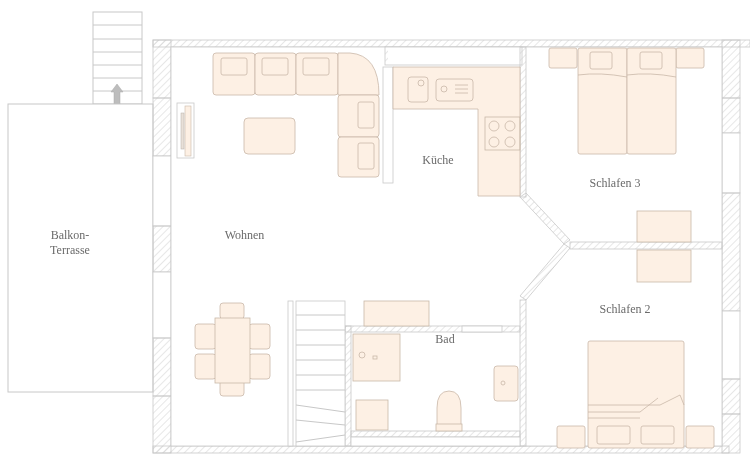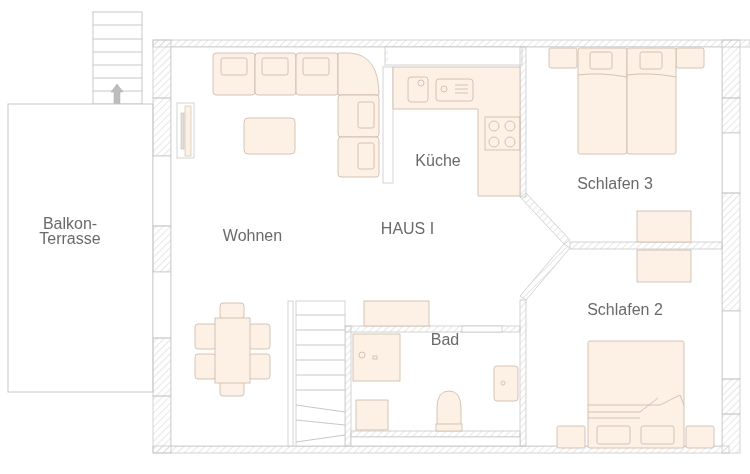--- a/index.html
+++ b/index.html
@@ -1,18 +1,18 @@
 <!DOCTYPE html>
 <html><head>
 <meta charset="utf-8">
 <style>
   html, body { margin:0; padding:0; background:#ffffff; }
   body { width:750px; height:474px; position:relative; overflow:hidden; font-family:"Liberation Sans", sans-serif; }
   #plan { position:absolute; left:0; top:0; width:750px; height:474px; }
-  .label { position:absolute; font-family:Liberation Sans, sans-serif; font-size:16px; color:#6a6a6a; text-align:center; white-space:nowrap; line-height:15px; }
+  .label { position:absolute; font-family:Liberation Serif, serif; font-size:12px; color:#6a6a6a; text-align:center; white-space:nowrap; line-height:15px; }
 </style>
 </head>
 <body>
 
 <svg id="plan" viewBox="0 0 750 474" xmlns="http://www.w3.org/2000/svg">
   <defs>
     <pattern id="hatch" patternUnits="userSpaceOnUse" width="5" height="5" patternTransform="rotate(45)">
       <line x1="0" y1="0" x2="0" y2="5" stroke="#cfcfcf" stroke-width="1"></line>
     </pattern>
   </defs>
@@ -185,24 +185,23 @@
   <g fill="#fdf0e4" stroke="#c9b8a8" stroke-width="0.8">
     <path d="M437,430 L437,408 Q437,391 449,391 Q461,391 461,408 L461,430 Z"></path>
     <rect x="436" y="424" width="26" height="7"></rect>
   </g>
   <g fill="#fdf0e4" stroke="#c9b8a8" stroke-width="0.8">
     <rect x="494" y="366" width="24" height="35" rx="3"></rect>
     <circle cx="503" cy="383" r="2" fill="none"></circle>
   </g>
 </svg>
 
-<div class="label" style="left:30px; top:216px; width:80px;text-align:center;">
+<div class="label" style="left:30px; top:228px; width:80px;text-align:center;">
   <div>Balkon-</div>
   <div>Terrasse</div>
 </div>
-<div class="label" style="left:215px; top:228px; width:75px;">Wohnen</div>
+<div class="label" style="left:207px; top:228px; width:75px;">Wohnen</div>
 <div class="label" style="left:408px; top:153px; width:60px;">Küche</div>
 <div class="label" style="left:575px; top:176px; width:80px;">Schlafen 3</div>
 <div class="label" style="left:585px; top:302px; width:80px;">Schlafen 2</div>
 <div class="label" style="left:425px; top:332px; width:40px;">Bad</div>
 <div class="label" style="left:340px; top:221px; width:135px;">
-  <div>HAUS I</div>
 </div>
 
 </body></html>

